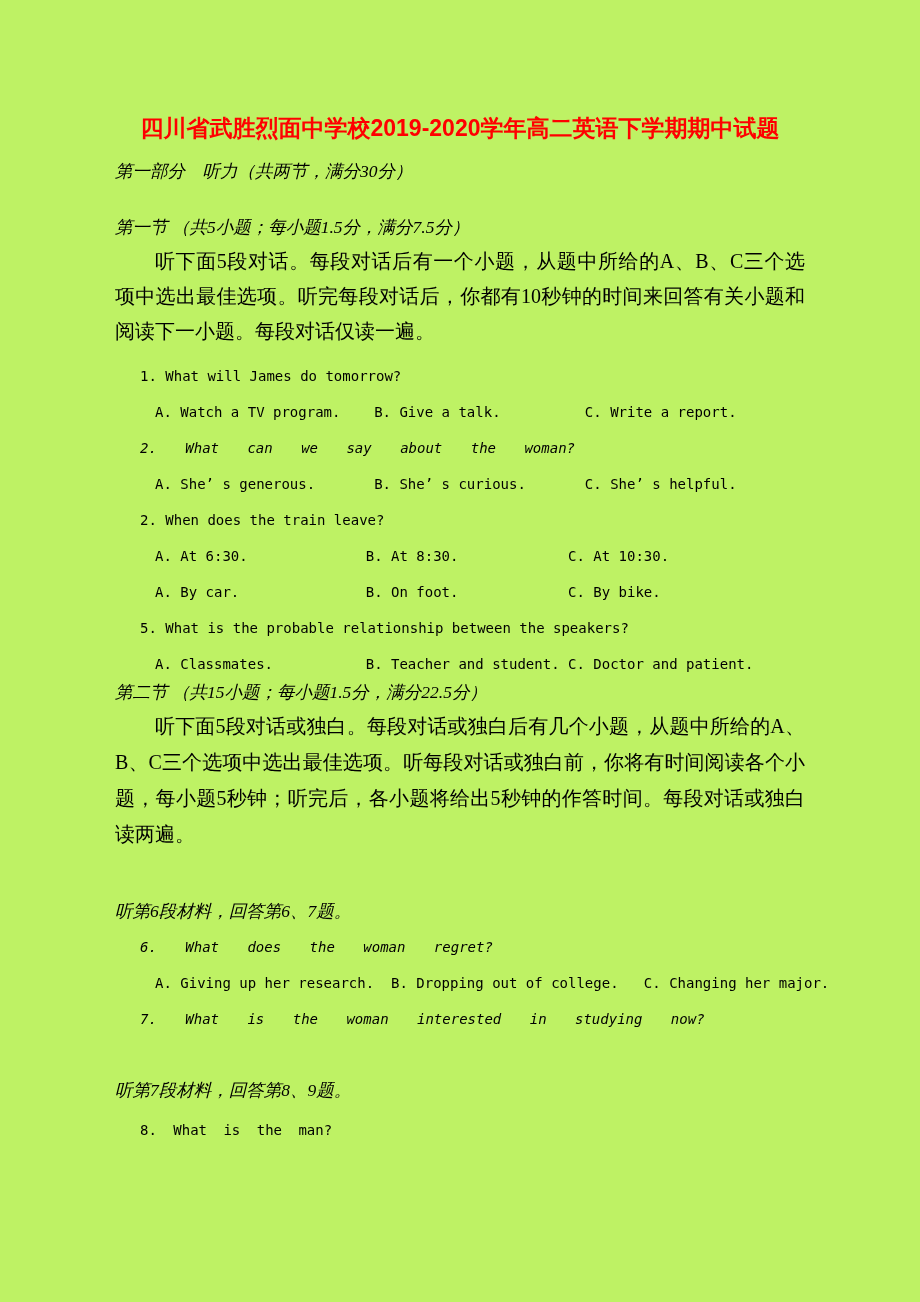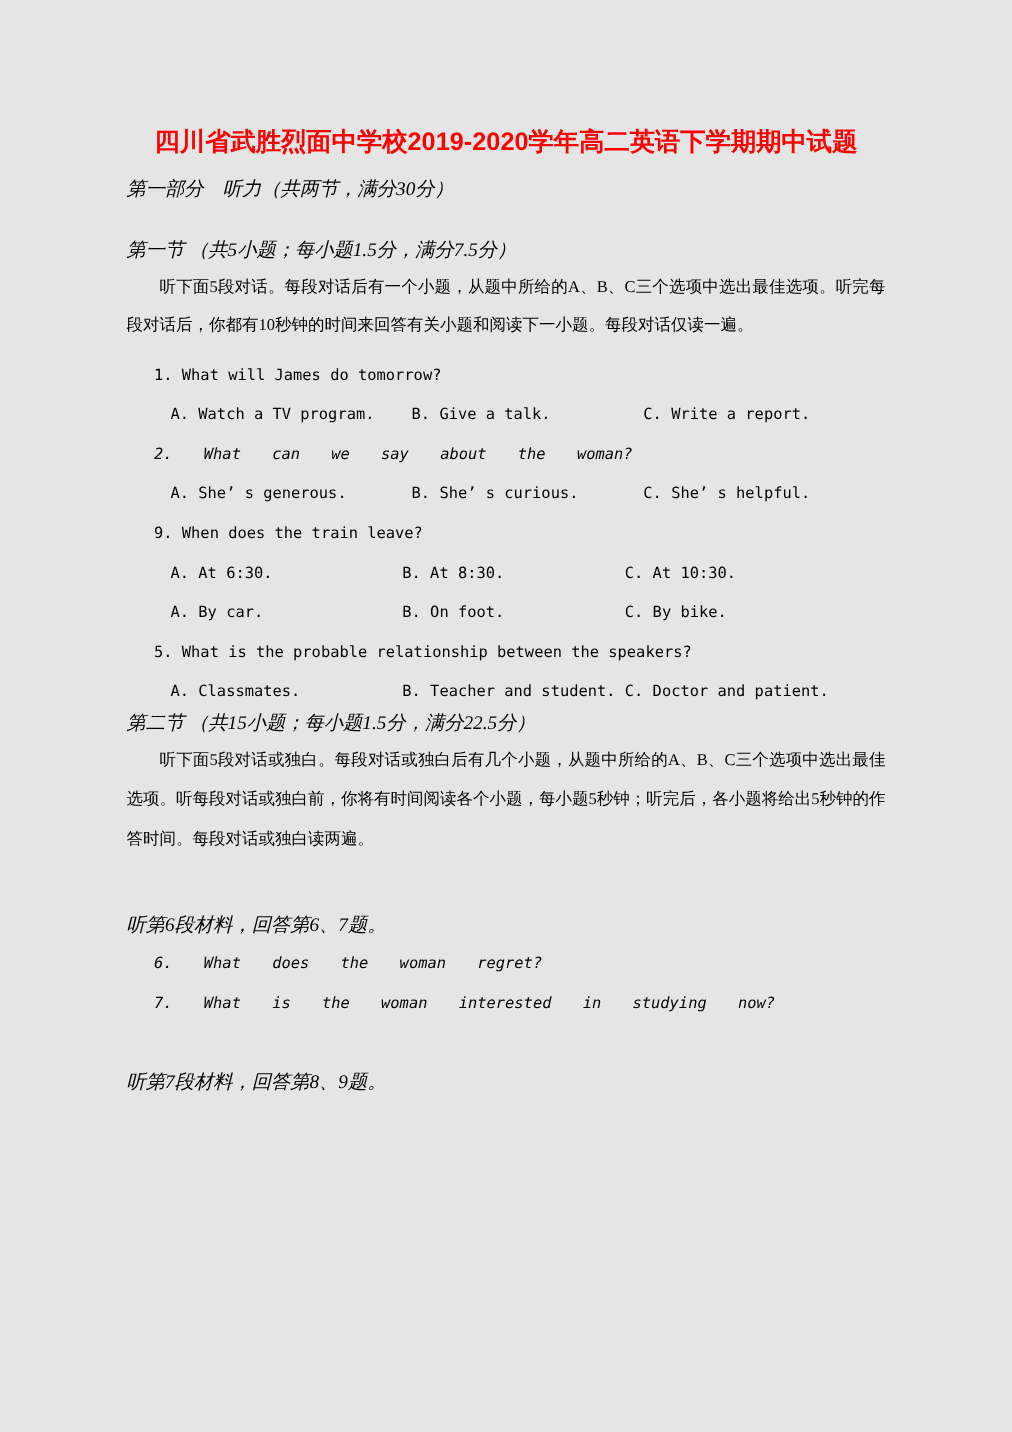--- a/index.html
+++ b/index.html
@@ -2,34 +2,34 @@
 <html><head>
 <meta charset="utf-8">
 <style>
   * { margin:0; padding:0; box-sizing:border-box; }
   html, body { width:920px; background:#ffffff; }
   body { font-family:"Liberation Serif", serif; color:#000000; }
   .page {
     width:920px; height:1302px;
     padding:112px 115px 0 115px;
     overflow:hidden;
-    background:#e5e5e5;
+    background:#bef264;
   }
   .title {
     font-family:"Liberation Sans", sans-serif;
     font-size:23px; font-weight:bold;
     color:#FF0000;
     text-align:center;
     line-height:32px;
   }
   .cn { font-size:17.5px; line-height:34px;font-style:italic; }
   .h1 { margin-top:10px; }
   .h2 { margin-top:22px; }
   .para {
-    font-size:15px; line-height:35px;
+    font-size:20px; line-height:35px;
     text-indent:2em; text-align:justify;
   }
   .qblock { margin-top:9px; }
   .q, .opts {
     font-family:"DejaVu Sans Mono", "Liberation Mono", monospace;
     font-size:14px; line-height:36px;
   }
   .q   { padding-left:25px; white-space:pre-wrap; }
   .opts{ padding-left:40px; white-space:pre; }
   .st20 { word-spacing:20px;font-style:italic; }
@@ -53,37 +53,39 @@
 
   <p class="para">听下面5段对话。每段对话后有一个小题，从题中所给的A、B、C三个选项中选出最佳选项。听完每段对话后，你都有10秒钟的时间来回答有关小题和阅读下一小题。每段对话仅读一遍。</p>
 
   <div class="qblock">
     <div class="q">1. What will James do tomorrow?</div>
     <div class="opts">A. Watch a TV program.    B. Give a talk.          C. Write a report.</div>
 
     <div class="q st20">2. What can we say about the woman?</div>
     <div class="opts">A. She’ s generous.       B. She’ s curious.       C. She’ s helpful.</div>
 
-    <div class="q">9. When does the train leave?</div>
+    <div class="q">2. When does the train leave?</div>
     <div class="opts">A. At 6:30.              B. At 8:30.             C. At 10:30.</div>
 
     <div class="opts">A. By car.               B. On foot.             C. By bike.</div>
 
     <div class="q">5. What is the probable relationship between the speakers?</div>
     <div class="opts">A. Classmates.           B. Teacher and student. C. Doctor and patient.</div>
   </div>
 
   <div class="cn s2h">第二节 （共15小题；每小题1.5分，满分22.5分）</div>
 
   <p class="para s2p">听下面5段对话或独白。每段对话或独白后有几个小题，从题中所给的A、B、C三个选项中选出最佳选项。听每段对话或独白前，你将有时间阅读各个小题，每小题5秒钟；听完后，各小题将给出5秒钟的作答时间。每段对话或独白读两遍。</p>
 
   <div class="cn lead6">听第6段材料，回答第6、7题。</div>
 
   <div>
     <div class="q st20">6. What does the woman regret?</div>
+    <div class="opts">A. Giving up her research.  B. Dropping out of college.   C. Changing her major.</div>
 
     <div class="q st20">7. What is the woman interested in studying now?</div>
   </div>
 
   <div class="cn lead7">听第7段材料，回答第8、9题。</div>
 
+  <div class="q st8 q8">8. What is the man?</div>
 
 </div>
 
 </body></html>

